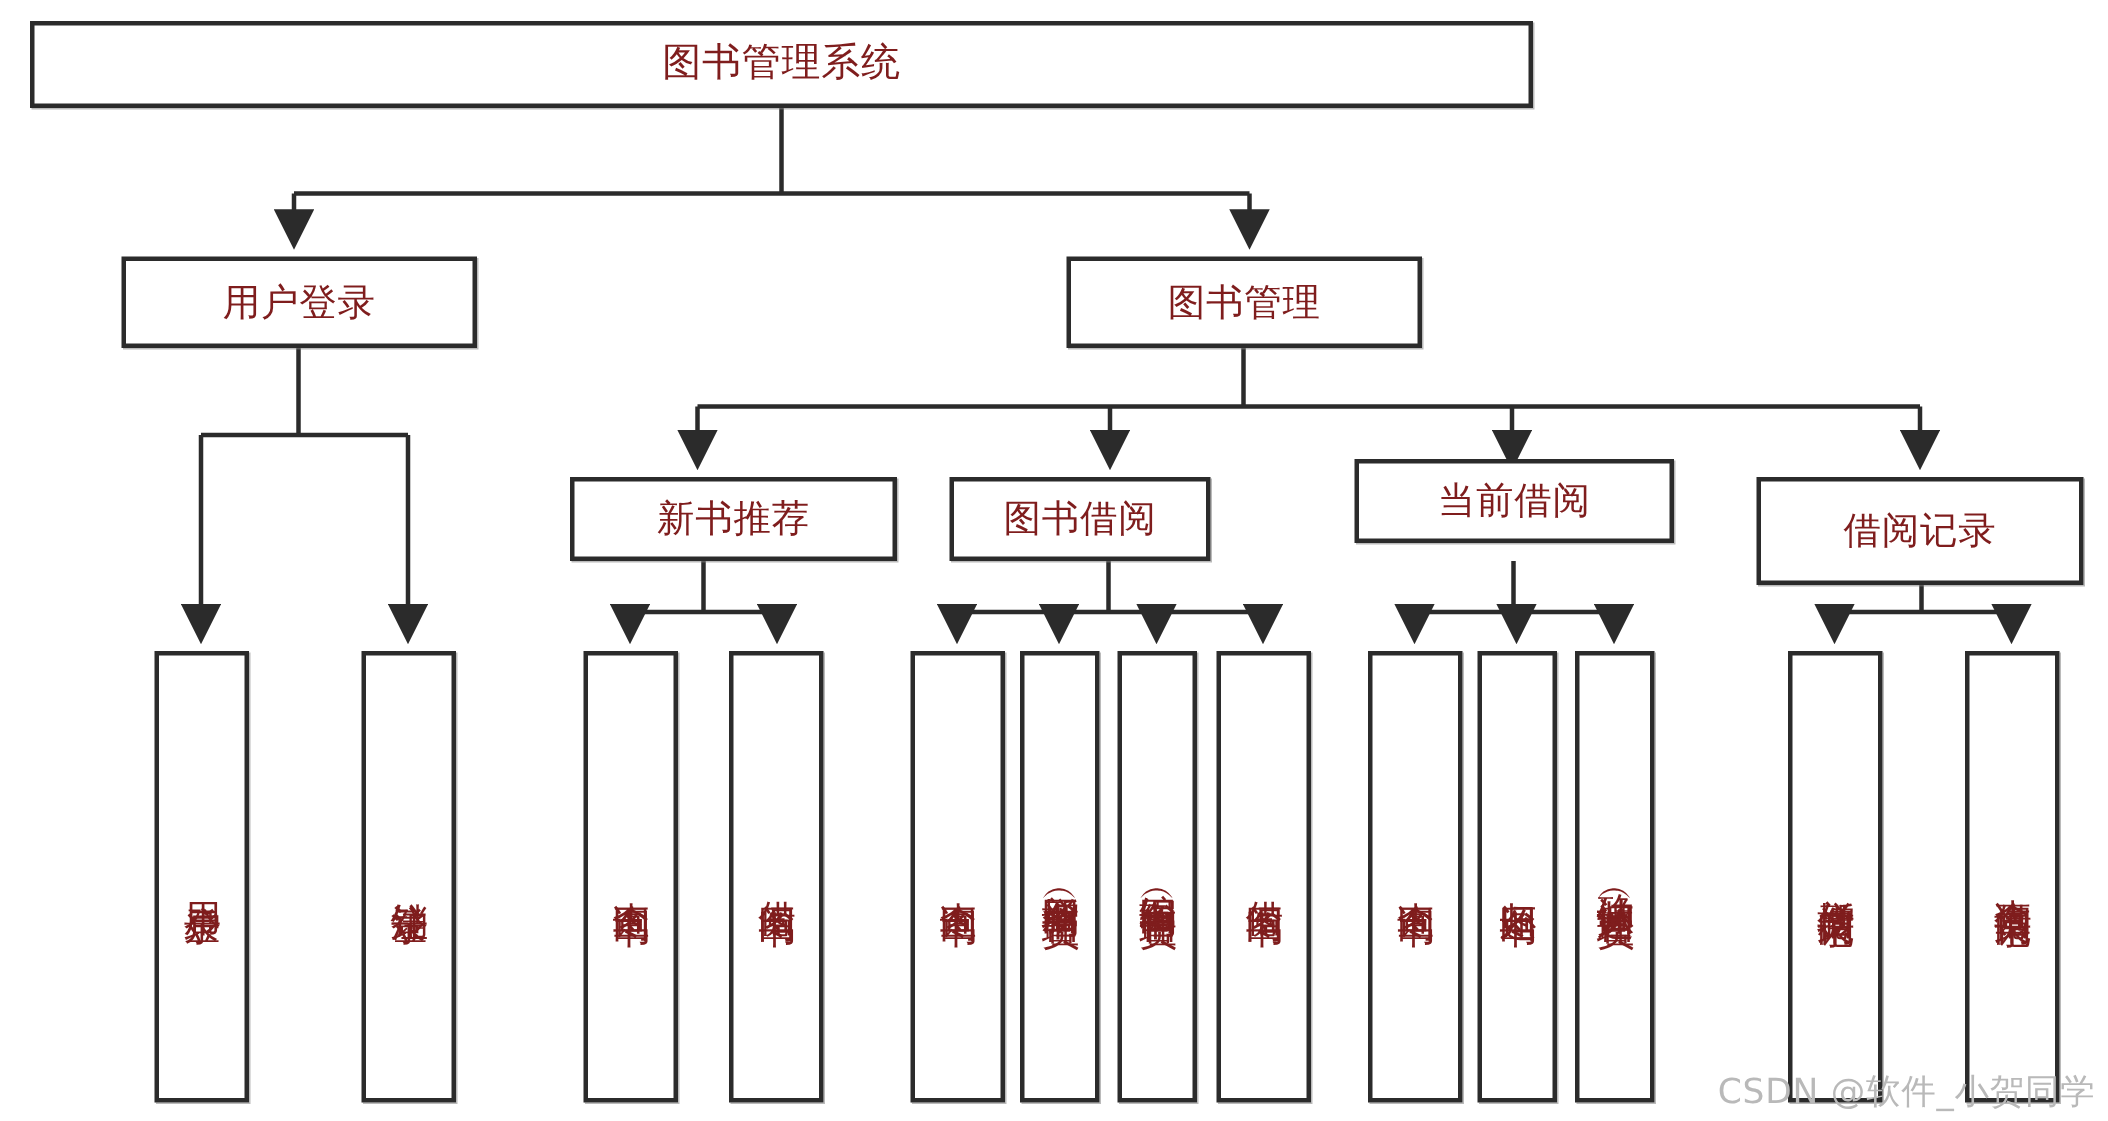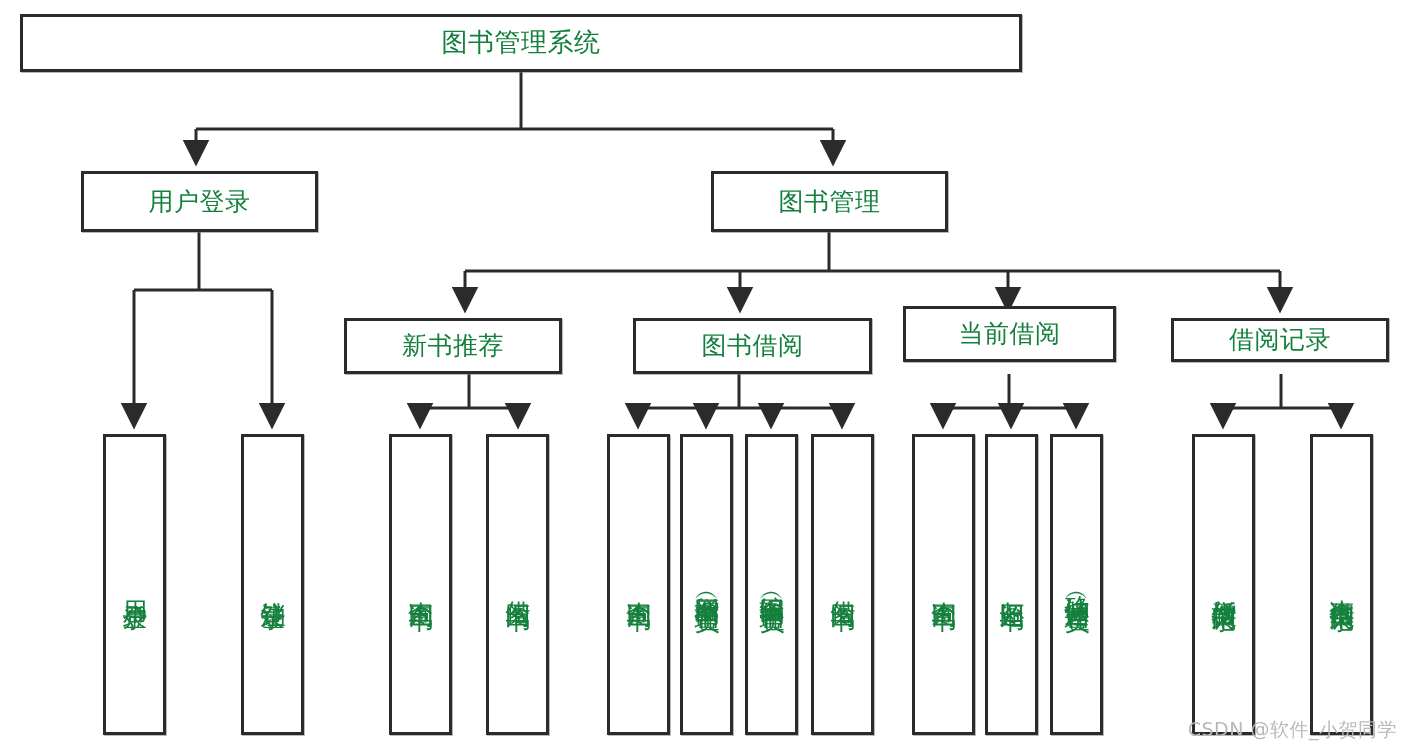--- a/index.html
+++ b/index.html
@@ -26,21 +26,21 @@
     pointer-events: none;
   }
   .node {
     position: absolute;
     box-sizing: border-box;
     border: 3px solid #2b2b2b;
     background: #ffffff;
     display: flex;
     align-items: center;
     justify-content: center;
-    color: #15803d;
+    color: #7f1d1d;
     text-align: center;
     box-shadow: 1px 1px 0 rgba(130,130,130,0.55);
   }
   .node .lbl {
     display: block;
     line-height: 1.12;
     letter-spacing: 0.5px;
   }
   .node.horiz .lbl {
     font-size: 25px;
@@ -57,21 +57,21 @@
     line-height: 1.12;
     letter-spacing: 2px;
     white-space: nowrap;
   }
   .node.root .lbl { font-size: 26px; }
 
   #watermark {
     position: absolute;
     right: 8px;
     bottom: 4px;
-    font-size: 19px;
+    font-size: 23px;
     color: #b9b9b9;
     letter-spacing: 0.5px;
     white-space: nowrap;
     font-family: "DejaVu Sans", "Liberation Sans", sans-serif;
   }
 </style>
 </head>
 <body>
 
 <div id="canvas">
@@ -130,30 +130,30 @@
     <span class="lbl">图书管理系统</span>
   </div>
 
   <div class="node horiz" style="left:81px;top:171px;width:237px;height:61px;">
     <span class="lbl">用户登录</span>
   </div>
   <div class="node horiz" style="left:711px;top:171px;width:237px;height:61px;text-align:center;">
     <span class="lbl">图书管理</span>
   </div>
 
-  <div class="node horiz" style="left:344px;top:318px;width:218px;height:56px;">
+  <div class="node horiz" style="left:380px;top:318px;width:218px;height:56px;">
     <span class="lbl">新书推荐</span>
   </div>
-  <div class="node horiz" style="left:633px;top:318px;width:239px;height:56px;">
+  <div class="node horiz" style="left:633px;top:318px;width:174px;height:56px;">
     <span class="lbl">图书借阅</span>
   </div>
   <div class="node horiz" style="left:903px;top:306px;width:213px;height:56px;">
     <span class="lbl">当前借阅</span>
   </div>
-  <div class="node horiz" style="left:1171px;top:318px;width:218px;height:44px;">
+  <div class="node horiz" style="left:1171px;top:318px;width:218px;height:72px;">
     <span class="lbl">借阅记录</span>
   </div>
 
   <div class="node vert" style="left:103px;top:434px;width:63px;height:301px;">
     <span class="lbl">用户登录</span>
   </div>
   <div class="node vert" style="left:241px;top:434px;width:63px;height:301px;">
     <span class="lbl">注销登录</span>
   </div>
 

